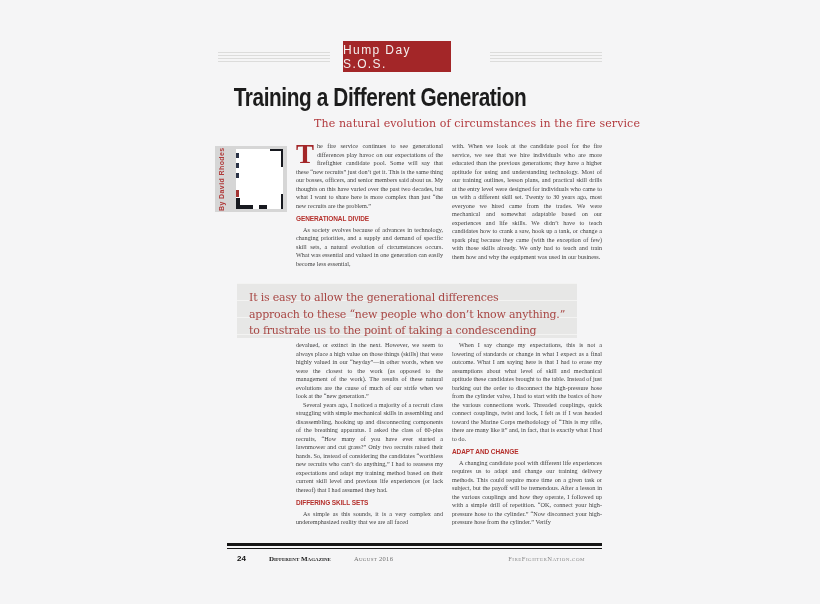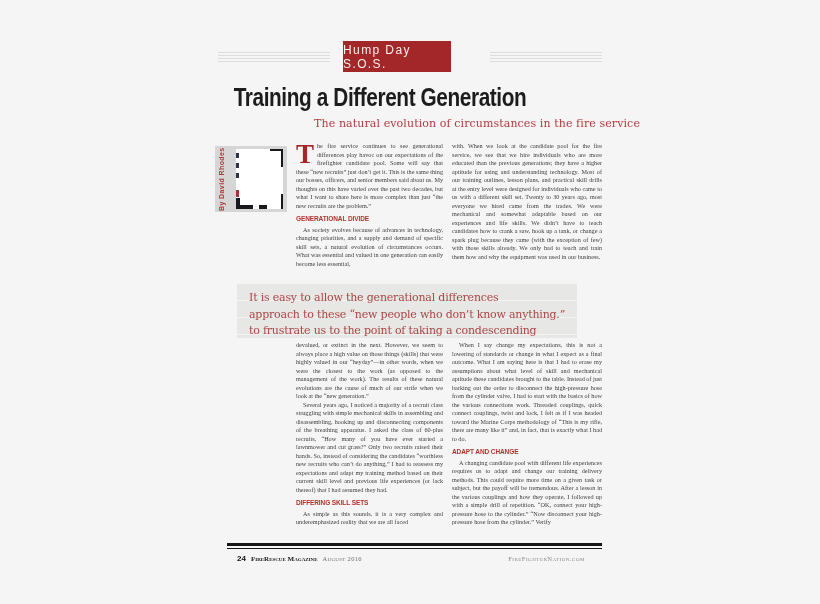--- a/index.html
+++ b/index.html
@@ -110,21 +110,21 @@
 
   
   .footer-rule {
     position: absolute; left: 227px; top: 543px; width: 375px; height: 2px;
     border-top: 3px solid #161616; border-bottom: 1px solid #161616;
   }
   .footer-row {
     position: absolute; left: 237px; top: 554px; width: 348px;
     display: flex; justify-content: space-between; align-items: baseline;
   }
-  .footer-left { display: flex; align-items: baseline; gap: 5px; }
+  .footer-left { display: flex; align-items: baseline; gap: 23px; }
   .page-number {
     font-family: "Liberation Sans", sans-serif;
     font-weight: bold; font-size: 8px; color: #111111;
   }
   .magazine-name {
     font-variant: small-caps; font-weight: bold;
     font-size: 7px; color: #1a1a1a;
   }
   .issue-date {
     font-variant: small-caps;
@@ -191,19 +191,19 @@
   <div class="col col-right-bottom">
     <p class="indent">When I say change my expectations, this is not a lowering of standards or change in what I expect as a final outcome. What I am saying here is that I had to erase my assumptions about what level of skill and mechanical aptitude these candidates brought to the table. Instead of just barking out the order to disconnect the high-pressure hose from the cylinder valve, I had to start with the basics of how the various connections work. Threaded couplings, quick connect couplings, twist and lock, I felt as if I was headed toward the Marine Corps methodology of “This is my rifle, there are many like it” and, in fact, that is exactly what I had to do.</p>
     <div class="section-heading">ADAPT AND CHANGE</div>
     <p class="indent">A changing candidate pool with different life experiences requires us to adapt and change our training delivery methods. This could require more time on a given task or subject, but the payoff will be tremendous. After a lesson in the various couplings and how they operate, I followed up with a simple drill of repetition. “OK, connect your high-pressure hose to the cylinder.” “Now disconnect your high-pressure hose from the cylinder.” Verify</p>
   </div>
 
   <div class="footer-rule"></div>
   <div class="footer-row">
     <div class="footer-left">
       <span class="page-number">24</span>
-      <span class="magazine-name">FireRescue Magazine</span>
+      <span class="magazine-name">Different Magazine</span>
       <span class="issue-date">August 2016</span>
     </div>
     <span class="website-url">FireFighterNation.com</span>
   </div>
 
 </div>
 
 </body></html>

